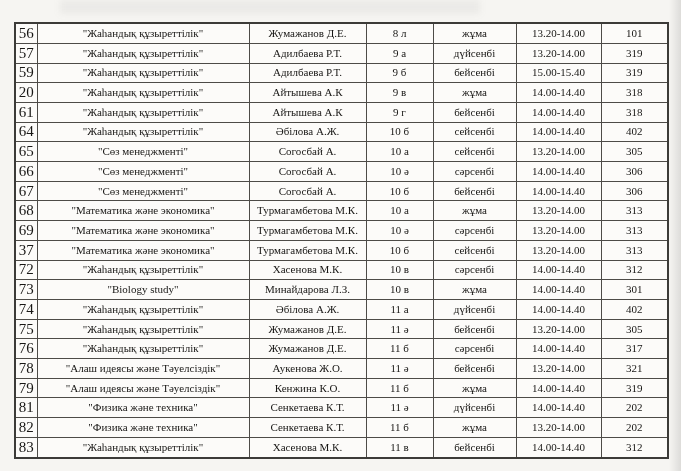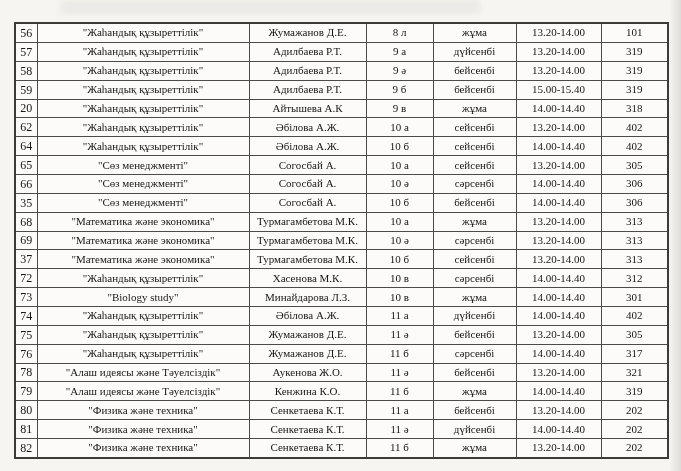--- a/index.html
+++ b/index.html
@@ -52,21 +52,21 @@
     border: 1px solid #4d4b47;
     text-align: center;
     vertical-align: middle;
     padding: 0 2px;
     height: 15px;
     overflow: hidden;
     white-space: nowrap;
     line-height: 1;
   }
   table.schedule td.num {
-    font-size: 12px;
+    font-size: 15px;
   }
   table.schedule td.course {
     font-size: 11px;
   }
 </style>
 </head>
 <body>
 
 <div class="page">
   <div class="scan-smudge-top"></div>
@@ -94,54 +94,45 @@
         <tr>
       <td class="num">57</td>
       <td class="course">"Жаһандық құзыреттілік"</td>
       <td class="teacher">Адилбаева Р.Т.</td>
       <td class="grade">9 а</td>
       <td class="day">дүйсенбі</td>
       <td class="time">13.20-14.00</td>
       <td class="room">319</td>
     </tr>
         <tr>
-      <td class="num">58</td>
-      <td class="course">"Жаһандық құзыреттілік"</td>
-      <td class="teacher">Адилбаева Р.Т.</td>
-      <td class="grade">9 ә</td>
-      <td class="day">бейсенбі</td>
-      <td class="time">13.20-14.00</td>
-      <td class="room">319</td>
-    </tr>
-        <tr>
       <td class="num">59</td>
       <td class="course">"Жаһандық құзыреттілік"</td>
       <td class="teacher">Адилбаева Р.Т.</td>
       <td class="grade">9 б</td>
       <td class="day">бейсенбі</td>
       <td class="time">15.00-15.40</td>
       <td class="room">319</td>
     </tr>
         <tr>
       <td class="num">20</td>
       <td class="course">"Жаһандық құзыреттілік"</td>
       <td class="teacher">Айтышева А.К</td>
       <td class="grade">9 в</td>
       <td class="day">жұма</td>
       <td class="time">14.00-14.40</td>
       <td class="room">318</td>
     </tr>
         <tr>
-      <td class="num">62</td>
-      <td class="course">"Жаһандық құзыреттілік"</td>
-      <td class="teacher">Әбілова А.Ж.</td>
-      <td class="grade">10 а</td>
-      <td class="day">сейсенбі</td>
-      <td class="time">13.20-14.00</td>
-      <td class="room">402</td>
+      <td class="num">61</td>
+      <td class="course">"Жаһандық құзыреттілік"</td>
+      <td class="teacher">Айтышева А.К</td>
+      <td class="grade">9 г</td>
+      <td class="day">бейсенбі</td>
+      <td class="time">14.00-14.40</td>
+      <td class="room">318</td>
     </tr>
         <tr>
       <td class="num">64</td>
       <td class="course">"Жаһандық құзыреттілік"</td>
       <td class="teacher">Әбілова А.Ж.</td>
       <td class="grade">10 б</td>
       <td class="day">сейсенбі</td>
       <td class="time">14.00-14.40</td>
       <td class="room">402</td>
     </tr>
@@ -157,21 +148,21 @@
         <tr>
       <td class="num">66</td>
       <td class="course">"Сөз менеджменті"</td>
       <td class="teacher">Согосбай А.</td>
       <td class="grade">10 ә</td>
       <td class="day">сәрсенбі</td>
       <td class="time">14.00-14.40</td>
       <td class="room">306</td>
     </tr>
         <tr>
-      <td class="num">35</td>
+      <td class="num">67</td>
       <td class="course">"Сөз менеджменті"</td>
       <td class="teacher">Согосбай А.</td>
       <td class="grade">10 б</td>
       <td class="day">бейсенбі</td>
       <td class="time">14.00-14.40</td>
       <td class="room">306</td>
     </tr>
         <tr>
       <td class="num">68</td>
       <td class="course">"Математика және экономика"</td>
@@ -256,43 +247,43 @@
         <tr>
       <td class="num">79</td>
       <td class="course">"Алаш идеясы және Тәуелсіздік"</td>
       <td class="teacher">Кенжина К.О.</td>
       <td class="grade">11 б</td>
       <td class="day">жұма</td>
       <td class="time">14.00-14.40</td>
       <td class="room">319</td>
     </tr>
         <tr>
-      <td class="num">80</td>
-      <td class="course">"Физика және техника"</td>
-      <td class="teacher">Сенкетаева К.Т.</td>
-      <td class="grade">11 а</td>
-      <td class="day">бейсенбі</td>
-      <td class="time">13.20-14.00</td>
-      <td class="room">202</td>
-    </tr>
-        <tr>
       <td class="num">81</td>
       <td class="course">"Физика және техника"</td>
       <td class="teacher">Сенкетаева К.Т.</td>
       <td class="grade">11 ә</td>
       <td class="day">дүйсенбі</td>
       <td class="time">14.00-14.40</td>
       <td class="room">202</td>
     </tr>
         <tr>
       <td class="num">82</td>
       <td class="course">"Физика және техника"</td>
       <td class="teacher">Сенкетаева К.Т.</td>
       <td class="grade">11 б</td>
       <td class="day">жұма</td>
       <td class="time">13.20-14.00</td>
       <td class="room">202</td>
     </tr>
+        <tr>
+      <td class="num">83</td>
+      <td class="course">"Жаһандық құзыреттілік"</td>
+      <td class="teacher">Хасенова М.К.</td>
+      <td class="grade">11 в</td>
+      <td class="day">бейсенбі</td>
+      <td class="time">14.00-14.40</td>
+      <td class="room">312</td>
+    </tr>
       </tbody>
   </table>
 
   <div class="scan-shadow-right"></div>
 </div>
 
 </body></html>

